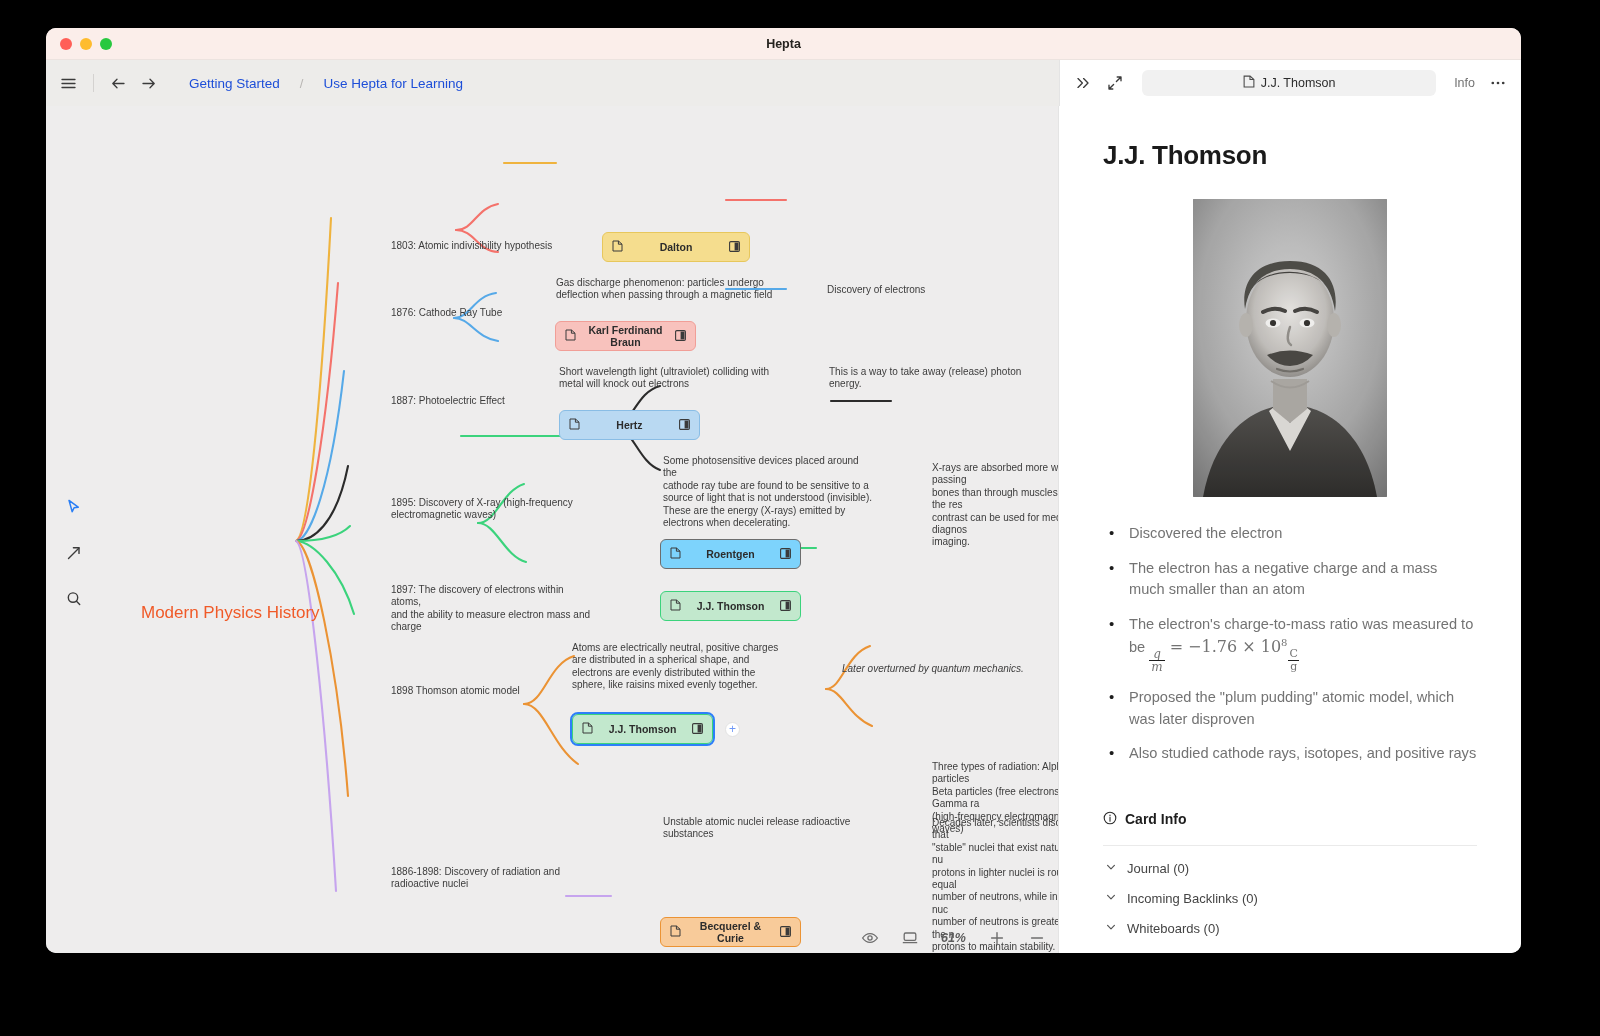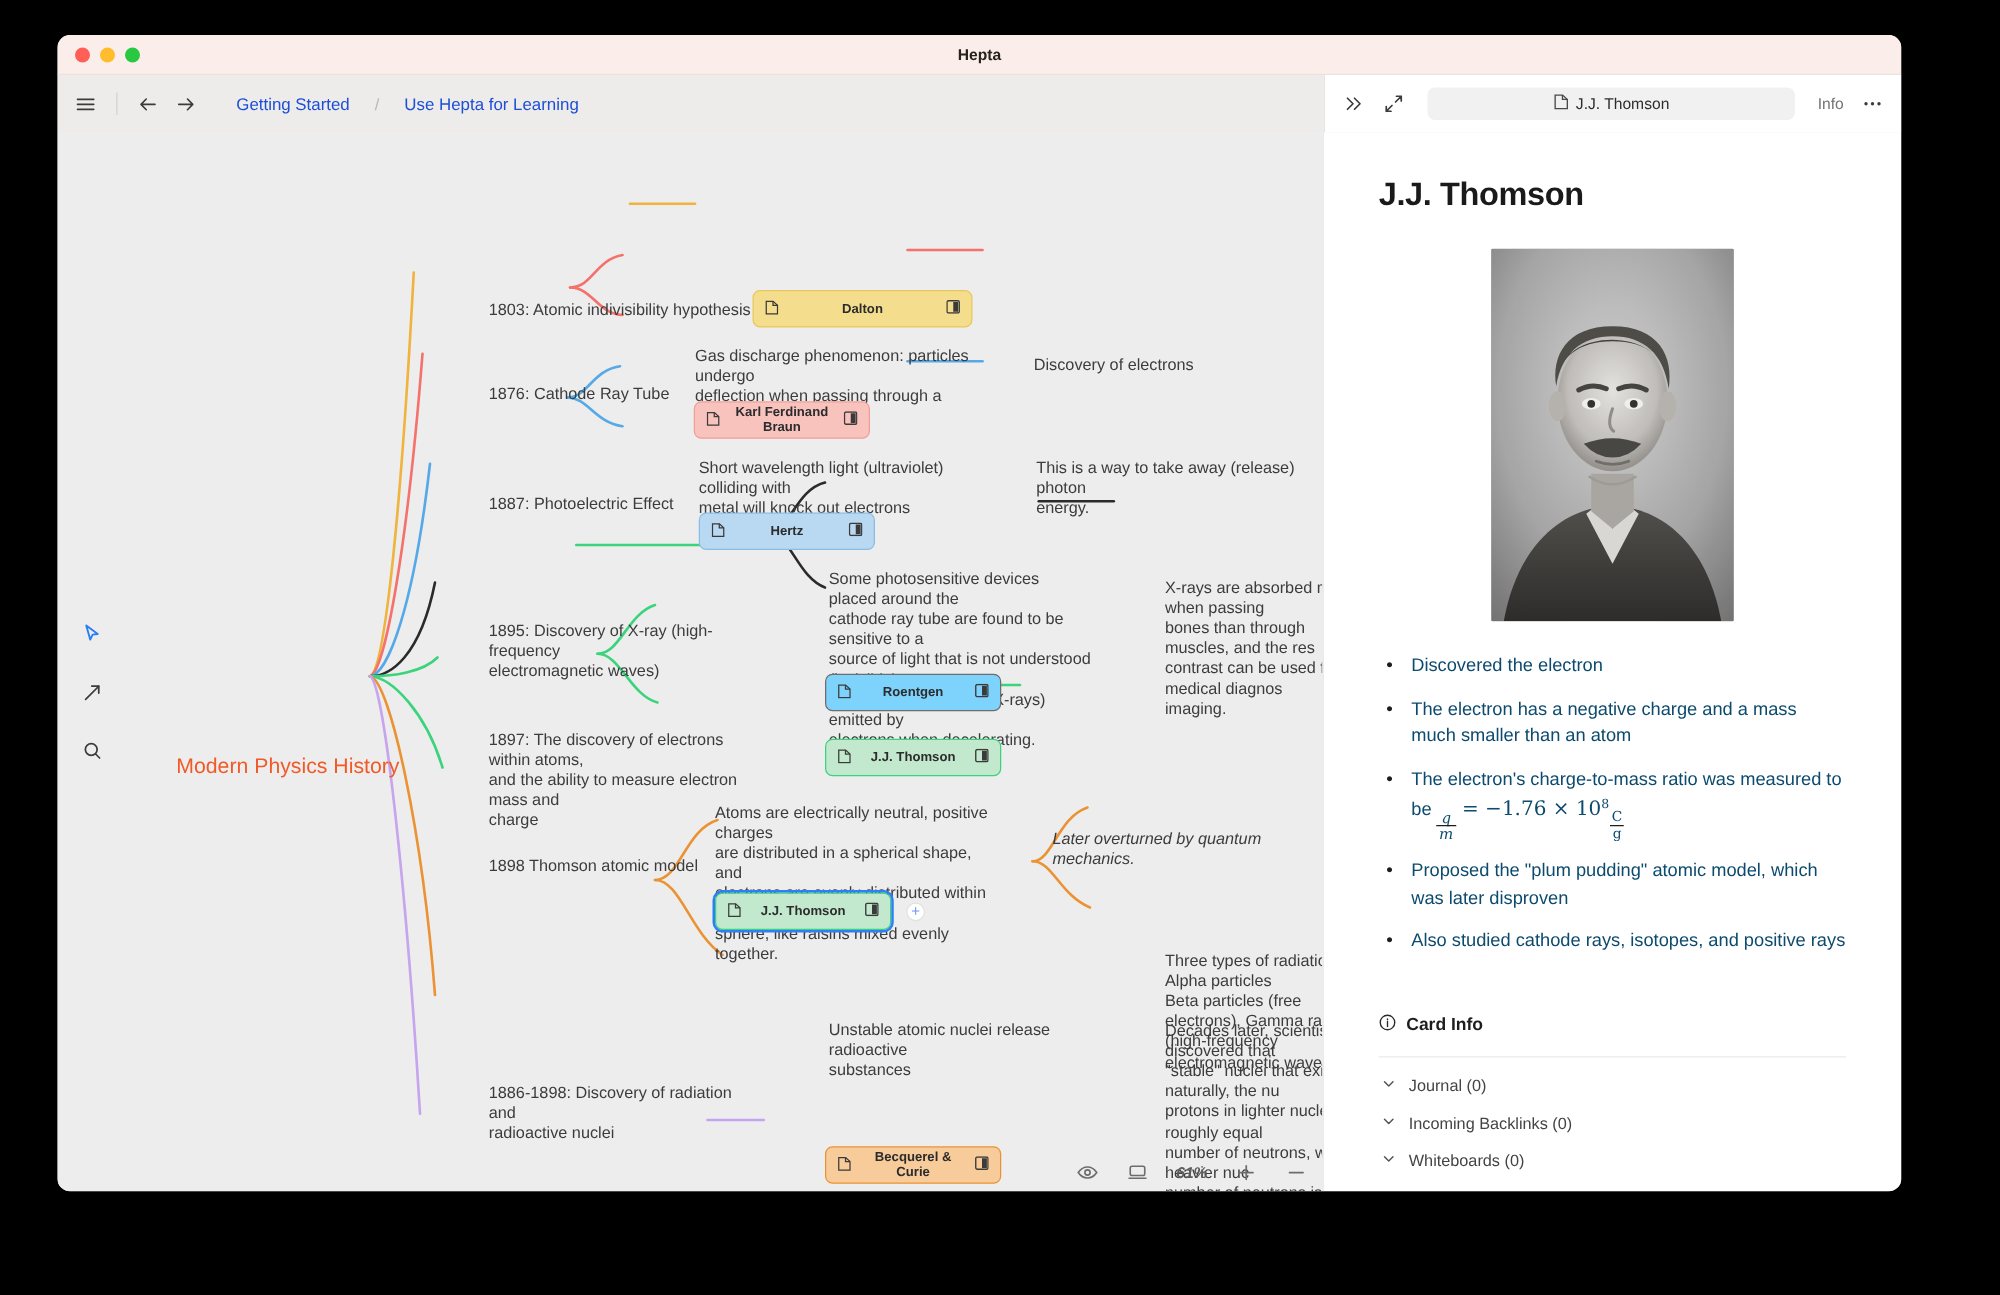--- a/index.html
+++ b/index.html
@@ -68,21 +68,21 @@
   .tool-rail {
     position: absolute; left: 10px; top: 392px;
     display: flex; flex-direction: column; gap: 24px;
     align-items: center; width: 36px;
   }
   .tool { cursor: default; }
   
   #map { position: absolute; inset: 0; }
   .lbl {
     position: absolute;
-    font-size: 13px; line-height: 1.24;
+    font-size: 10px; line-height: 1.24;
     color: #3c3c3c;
     white-space: pre-line;
   }
   .root-lbl {
     position: absolute;
     font-size: 17px; color: #f05a28;
     left: 95px; top: 497px;
     white-space: nowrap;
   }
   .card {
@@ -140,21 +140,21 @@
     border-radius: 1px;
     position: relative; overflow: hidden;
     background: #8e8e8e;
   }
   .bullets { margin-top: 26px; }
   .bullets li {
     list-style: none;
     position: relative;
     padding-left: 26px;
     font-size: 14.6px; line-height: 1.48;
-    color: #0c4a6e;
+    color: #737373;
     margin-bottom: 13px;
   }
   .bullets li::before {
     content: "•"; position: absolute; left: 6px; top: -1px;
     font-size: 15px; color: #1d1d1d;
   }
   .mfrac {
     display: inline-flex; flex-direction: column; align-items: center;
     vertical-align: -0.45em; font-family: "DejaVu Serif", serif;
     font-style: italic; font-size: 12px; line-height: 1.05;
@@ -359,21 +359,21 @@
       <div class="lbl" style="left:886px; top:655px; width:165px;">Three types of radiation: Alpha particles
 Beta particles (free electrons), Gamma ra
 (high-frequency electromagnetic waves)</div>
       <div class="lbl" style="left:886px; top:711px; width:165px;">Decades later, scientists discovered that
 "stable" nuclei that exist naturally, the nu
 protons in lighter nuclei is roughly equal
 number of neutrons, while in heavier nuc
 number of neutrons is greater than the n
 protons to maintain stability.</div>
 
-      <div class="card" style="left:556px; top:126px; width:176px; background:#f5dd8e; border:1.5px solid #e7c75c;">
+      <div class="card" style="left:556px; top:126px; width:148px; background:#f5dd8e; border:1.5px solid #e7c75c;">
         <span><svg width="11" height="12" viewBox="0 0 11 12">
               <path d="M1 1h5.5L10 4.2V11H1z" fill="none" stroke="#3a3a3a" stroke-width="1"></path>
               <path d="M6.4 1v3.2H10" fill="none" stroke="#3a3a3a" stroke-width="1"></path>
             </svg></span>
         <span class="ttl">Dalton</span>
         <span><svg width="11" height="11" viewBox="0 0 11 11">
               <rect x=".6" y=".6" width="9.8" height="9.8" rx="1.2" fill="none" stroke="#3a3a3a" stroke-width="1.1"></rect>
               <rect x="5.6" y="1.6" width="3.9" height="7.8" fill="#3a3a3a"></rect>
             </svg></span>
       </div>

